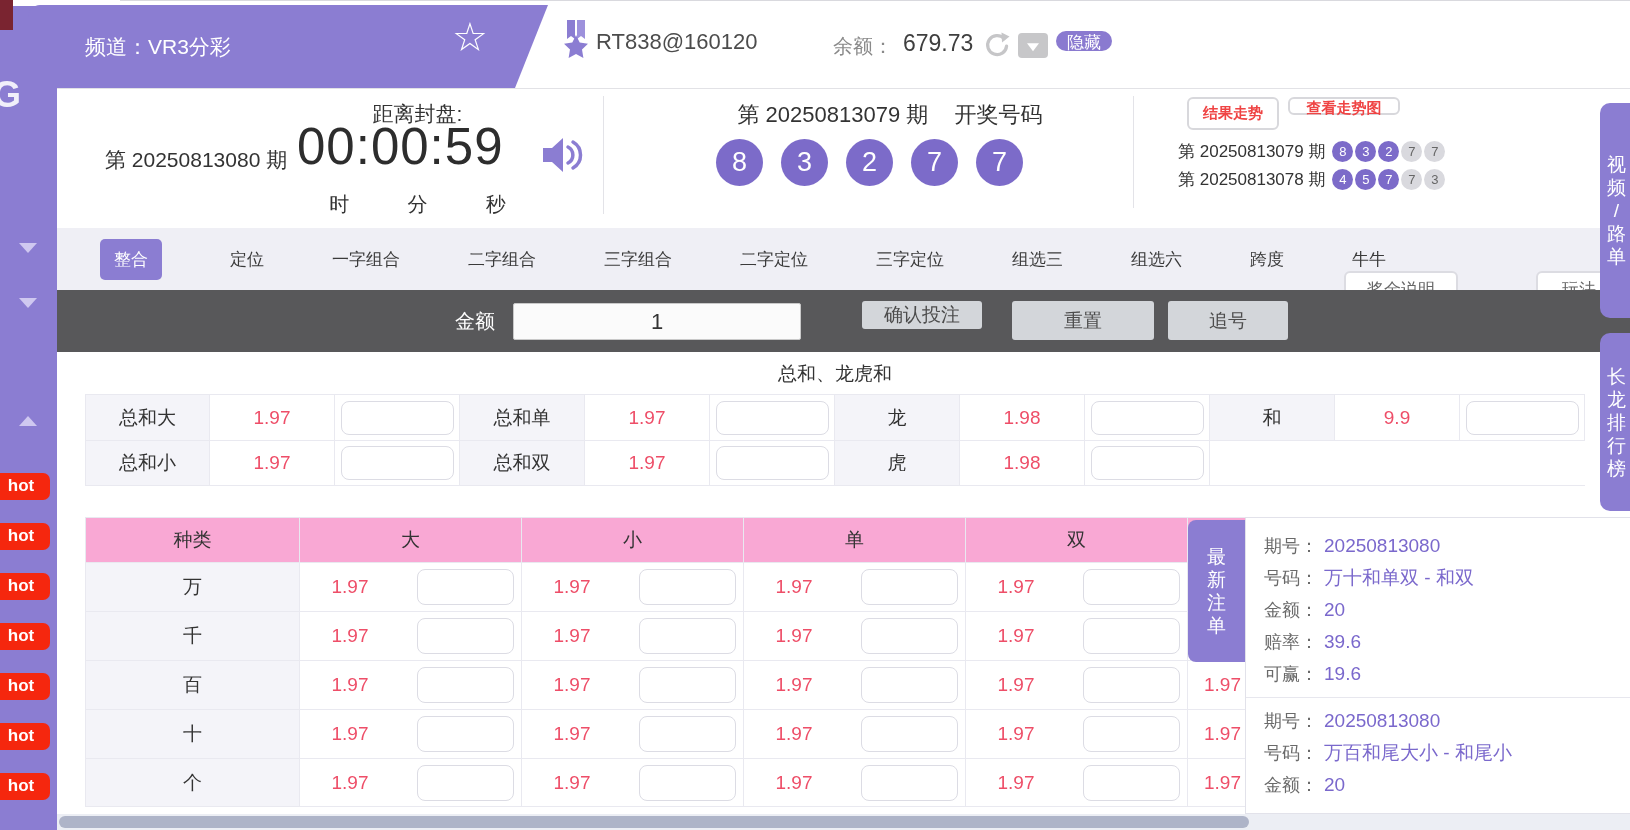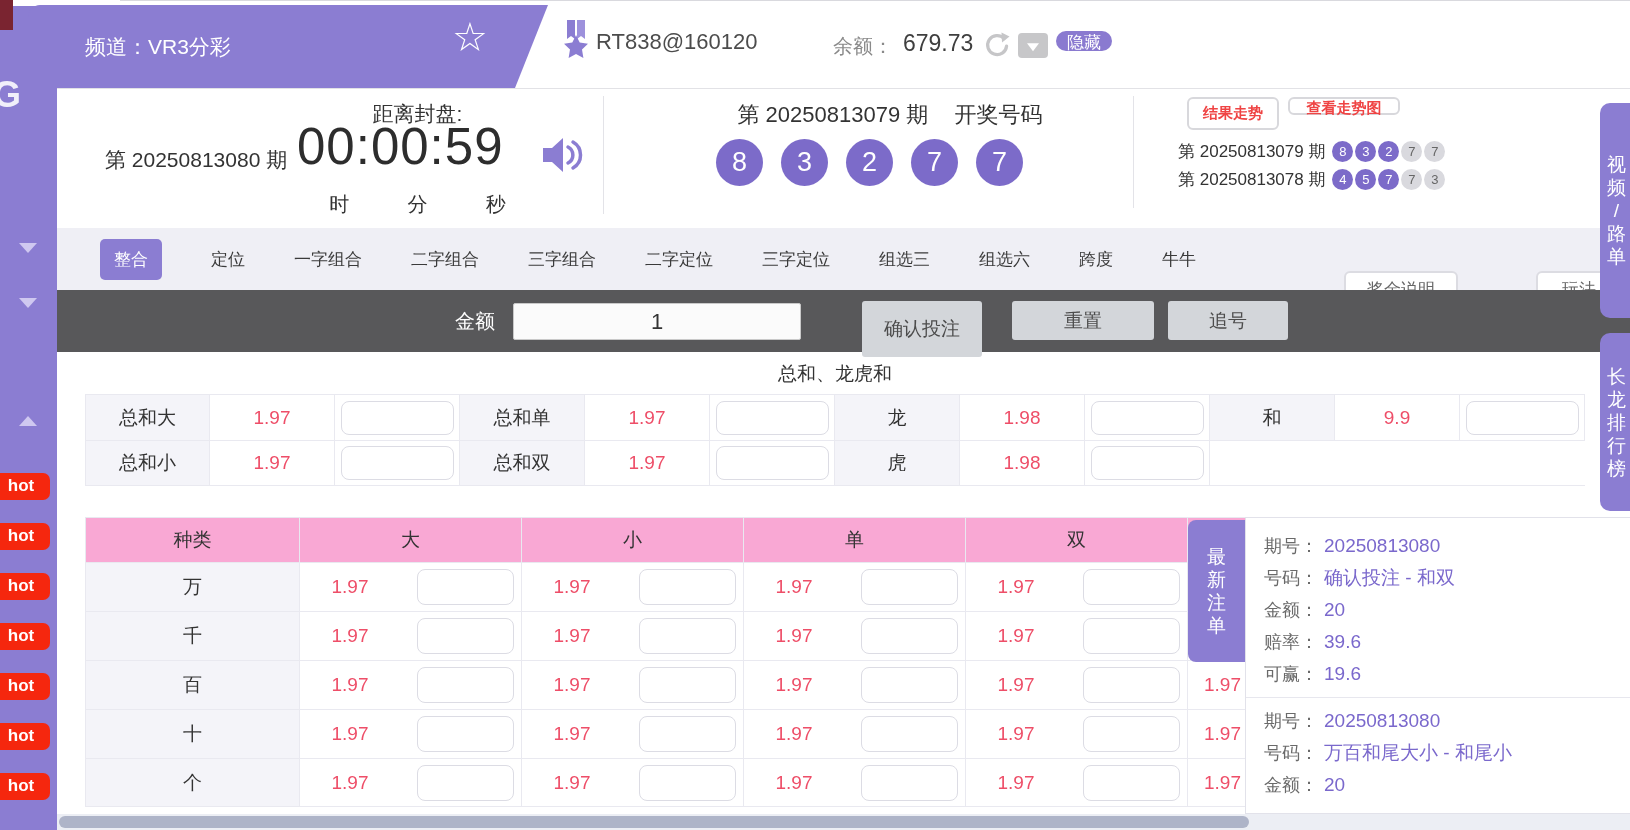--- a/index.html
+++ b/index.html
@@ -169,41 +169,41 @@
           <span class="ball-sm on">5</span>
           <span class="ball-sm on">7</span>
           <span class="ball-sm off">7</span>
           <span class="ball-sm off">3</span>
         </span>
       </div>
     </div>
 
   
   <div class="abs" style="left:57px;top:228px;width:1573px;height:62px;background:#efeff5;"></div>
-  <div class="abs" style="left:100px;top:228px;height:62px;display:flex;align-items:center;gap:49px;">
+  <div class="abs" style="left:100px;top:228px;height:62px;display:flex;align-items:center;gap:68px;">
       <div class="tab active">整合</div>
       <div class="tab">定位</div>
       <div class="tab">一字组合</div>
       <div class="tab">二字组合</div>
       <div class="tab">三字组合</div>
       <div class="tab">二字定位</div>
       <div class="tab">三字定位</div>
       <div class="tab">组选三</div>
       <div class="tab">组选六</div>
       <div class="tab">跨度</div>
       <div class="tab">牛牛</div>
     </div>
   <button class="abs info-btn" style="left:1344px;top:240px;width:114px;height:37px;">奖金说明</button>
   <button class="abs info-btn" style="left:1536px;top:240px;width:112px;height:37px;text-align:left;padding-left:24px;">玩法</button>
 
   
   <div class="abs" style="left:57px;top:290px;width:1573px;height:62px;background:#58585a;"></div>
   <div class="abs" style="left:455px;top:308px;font-size:20px;color:#fff;">金额</div>
   <input class="abs" style="left: 513px; top: 303px; width: 288px; height: 37px; background: rgb(251, 251, 251); border: 1px solid rgb(201, 201, 201); border-radius: 2px; text-align: center; font-size: 22px; color: rgb(51, 51, 51); outline: none;" value="1">
-  <button class="abs bar-btn" style="left:862px;top:301px;width:120px;height:56px;">确认投注</button>
+  <button class="abs bar-btn" style="left:862px;top:301px;width:120px;height:28px;">确认投注</button>
   <button class="abs bar-btn" style="left:1012px;top:301px;width:142px;height:39px;">重置</button>
   <button class="abs bar-btn" style="left:1168px;top:301px;width:120px;height:39px;">追号</button>
 
   
   <div class="abs" style="left:85px;top:361px;width:1500px;text-align:center;font-size:19px;color:#333;">总和、龙虎和</div>
   <div class="abs" style="left:85px;top:394px;">
       <div class="srow">
         <div class="scell slabel">总和大</div>
         <div class="scell sodds">1.97</div>
         <div class="scell sinputc">
@@ -388,21 +388,21 @@
   <div class="abs" style="left:1245px;top:517px;width:385px;height:297px;background:#fff;
               border:1px solid #e2e2ea;border-right:none;z-index:5;">
     <div style="padding:12px 0 0 18px;">
         <div class="order-block">
           <div class="order-line">
             <span class="order-label">期号：</span>
             <span class="order-value">20250813080</span>
           </div>
           <div class="order-line">
             <span class="order-label">号码：</span>
-            <span class="order-value">确认投注 - 和双</span>
+            <span class="order-value">万十和单双 - 和双</span>
           </div>
           <div class="order-line">
             <span class="order-label">金额：</span>
             <span class="order-value">20</span>
           </div>
           <div class="order-line">
             <span class="order-label">赔率：</span>
             <span class="order-value">39.6</span>
           </div>
           <div class="order-line">

